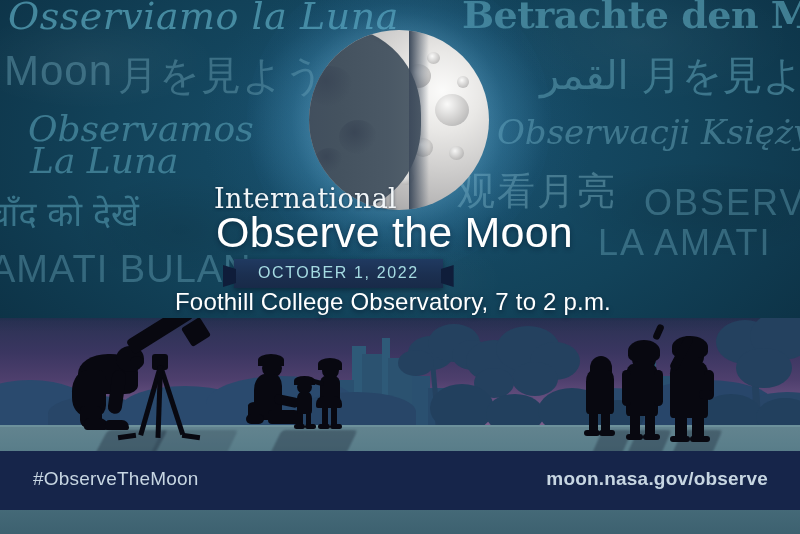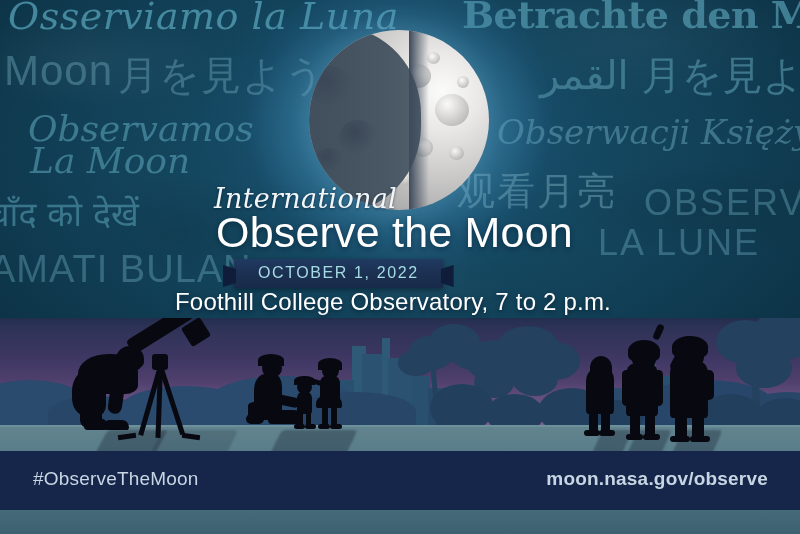--- a/index.html
+++ b/index.html
@@ -69,21 +69,21 @@
     background:linear-gradient(90deg, rgba(62,75,92,1), rgba(62,75,92,0));
   }
   .crater { position:absolute; border-radius:50%; }
 
   
   #headline { position:absolute; left:0; top:0; width:800px; height:534px; pointer-events:none; }
   .hl { position:absolute; pointer-events:auto; }
 
   #t-international {
     left:214px; top:183px;
-    font-family:"DejaVu Serif", serif; font-style:italic; font-weight:400;
+    font-family:"DejaVu Serif", serif; font-weight:400;
     font-size:27px; color:#f2f6f8; letter-spacing:.3px;
     text-shadow:0 1px 3px rgba(0,20,40,.55);
   }
   #t-observe {
     left:216px; top:209px;
     font-family:"Liberation Sans", sans-serif; font-weight:300;
     font-size:43px; line-height:47px; color:#ffffff; letter-spacing:.2px;
     text-shadow:0 2px 5px rgba(0,20,40,.45);
   }
   #t-night {
@@ -166,26 +166,26 @@
 
   <div class="texture"></div>
 
   <div>
     <div class="bgword w-italian">Osserviamo la Luna</div>
     <div class="bgword w-german">Betrachte den Mond</div>
     <div class="bgword w-english">Moon</div>
     <div class="bgword w-japanese">月を見よう</div>
     <div class="bgword w-arabic">月を見よう القمر</div>
     <div class="bgword w-spanish1">Observamos</div>
-    <div class="bgword w-spanish2">La Moon</div>
+    <div class="bgword w-spanish2">La Luna</div>
     <div class="bgword w-polish">Obserwacji Księżyca</div>
     <div class="bgword w-chinese">观看月亮</div>
     <div class="bgword w-hindi">चाँद को देखें</div>
     <div class="bgword w-french1">OBSERVONS</div>
-    <div class="bgword w-french2">LA LUNE</div>
+    <div class="bgword w-french2">LA AMATI</div>
     <div class="bgword w-indo">AMATI BULAN</div>
   </div>
 
   <div id="moon-wrap">
     <div id="moon-glow"></div>
     <div id="moon-disc">
       <div class="crater" style="left:96px;  top:34px;  width:26px; height:24px; background:radial-gradient(circle at 38% 34%, #fdfdfc, #c3c2c1 68%, #a9a9aa);"></div>
       <div class="crater" style="left:126px; top:64px;  width:34px; height:32px; background:radial-gradient(circle at 36% 32%, #fafaf9, #c9c8c7 62%, #a6a7a8);"></div>
       <div class="crater" style="left:104px; top:108px; width:20px; height:19px; background:radial-gradient(circle at 40% 35%, #f7f7f6, #c1c0bf 65%, #a3a4a5);"></div>
       <div class="crater" style="left:140px; top:116px; width:15px; height:14px; background:radial-gradient(circle at 40% 35%, #f6f6f5, #bfbebd 66%, #a2a3a4);"></div>

